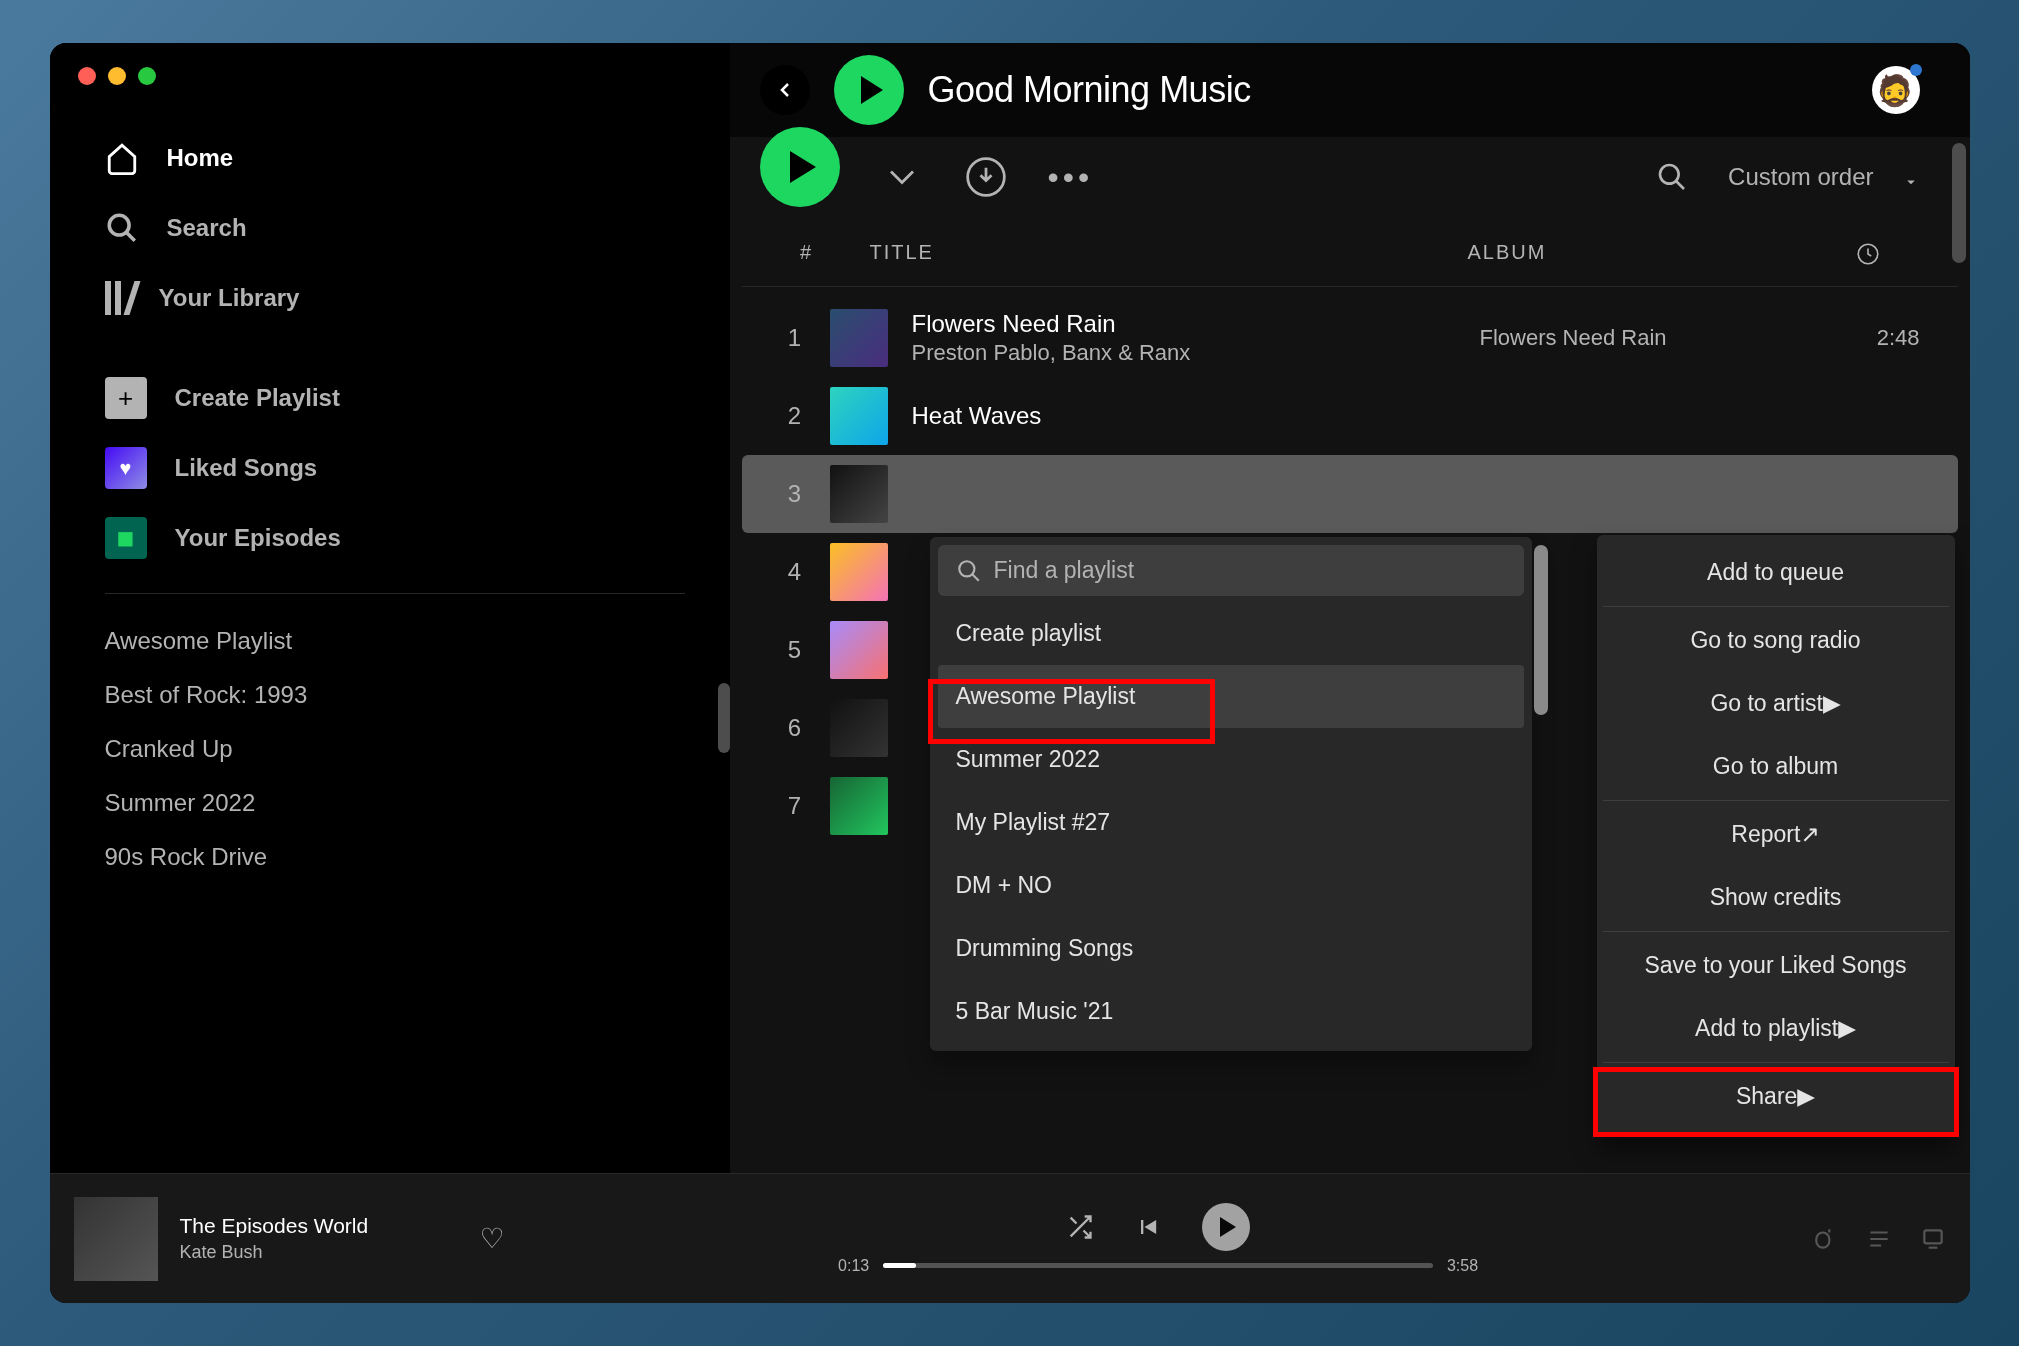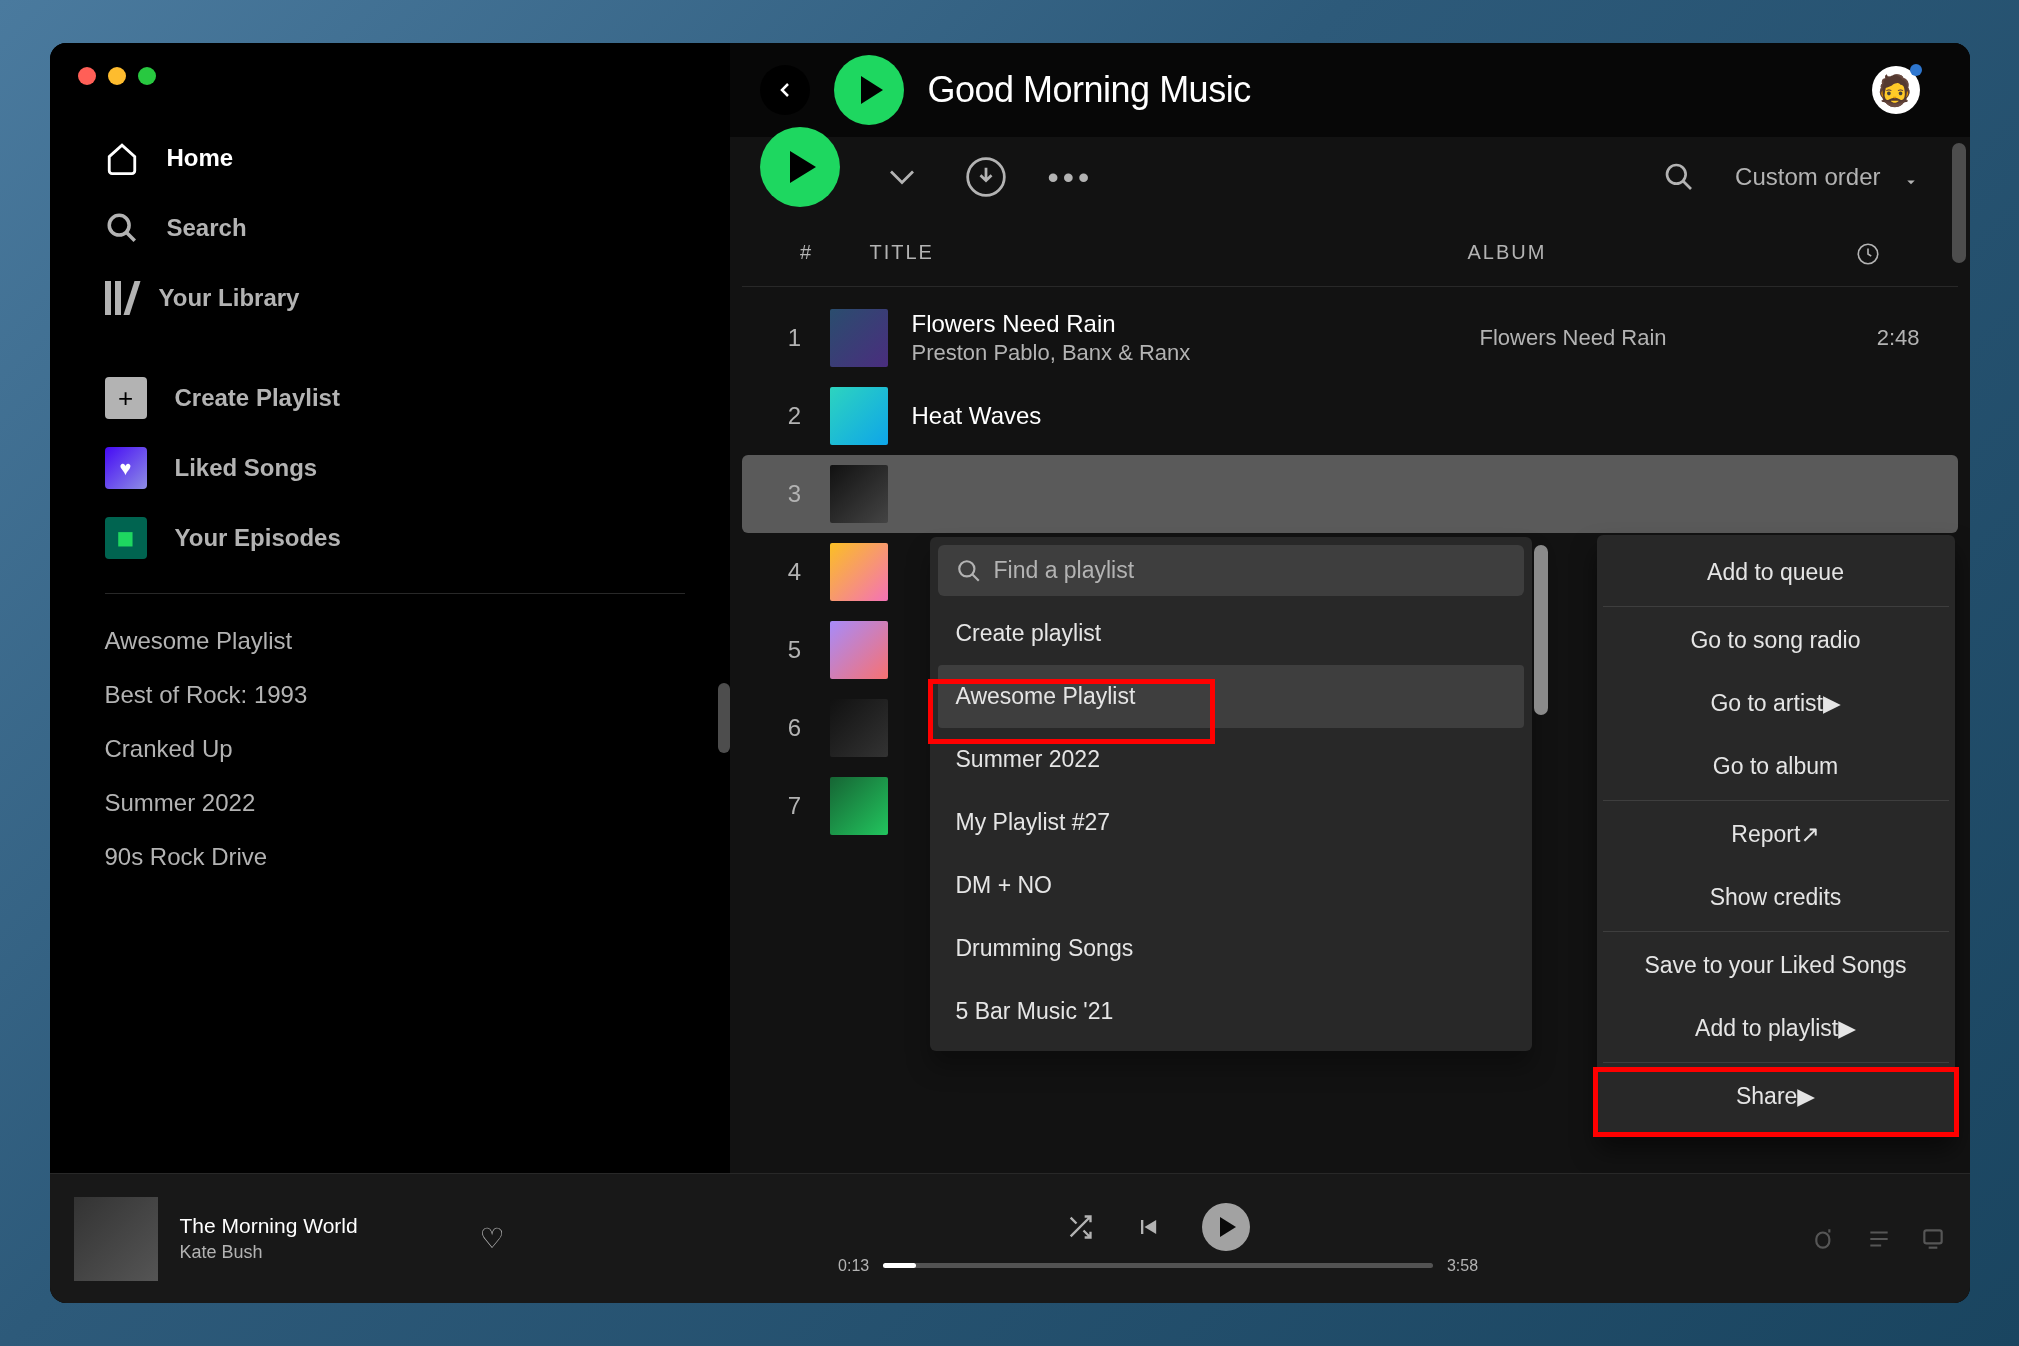--- a/index.html
+++ b/index.html
@@ -33,21 +33,21 @@
 .headplay::after { content: ''; border-left: 22px solid #000; border-top: 14px solid transparent; border-bottom: 14px solid transparent; margin-left: 6px; }
 .headtitle { font-size: 36px; font-weight: 400; color: #fff; letter-spacing: -0.5px; }
 .avatar { margin-left: auto; width: 48px; height: 48px; border-radius: 50%; background: #fff; display: flex; align-items: center; justify-content: center; font-size: 30px; position: relative; }
 .avatar::after { content: ''; position: absolute; top: -2px; right: -2px; width: 12px; height: 12px; background: #2e77d0; border-radius: 50%; }
 .controls { display: flex; align-items: center; padding: 0 50px 0 30px; gap: 40px; height: 80px; }
 .bigplay { width: 80px; height: 80px; background: #1ed760; border-radius: 50%; display: flex; align-items: center; justify-content: center; margin-top: -20px; }
 .bigplay::after { content: ''; border-left: 26px solid #000; border-top: 16px solid transparent; border-bottom: 16px solid transparent; margin-left: 7px; }
 .ctrlicon { color: #b3b3b3; cursor: pointer; }
 .dots { font-size: 32px; letter-spacing: 4px; color: #b3b3b3; }
 .sortarea { margin-left: auto; display: flex; align-items: center; gap: 40px; color: #b3b3b3; }
-.sorttx { font-size: 24px; display: flex; align-items: flex-end; gap: 21px; }
+.sorttx { font-size: 24px; display: flex; align-items: flex-end; gap: 28px; }
 .thead { display: flex; padding: 14px 50px 14px 30px; color: #b3b3b3; font-size: 20px; letter-spacing: 2px; border-bottom: 1px solid #282828; margin: 10px 12px 0 12px; }
 .cnum { width: 70px; text-align: center; }
 .ctitle { flex: 1; margin-left: 28px; }
 .calbum { width: 360px; }
 .cdur { width: 80px; text-align: center; }
 .tracks { padding: 12px 12px 0 12px; }
 .track { display: flex; align-items: center; padding: 10px 38px 10px 18px; border-radius: 6px; }
 .track.sel { background: #5a5a5a; }
 .tnum { width: 70px; text-align: center; color: #b3b3b3; font-size: 24px; }
 .tcov { width: 58px; height: 58px; background: linear-gradient(135deg, #2a4d6e, #4a2d7e); margin-right: 24px; border-radius: 2px; }
@@ -308,21 +308,21 @@
 
       <div class="redbox1"></div>
       <div class="redbox2"></div>
       <div class="mainscroll"></div>
     </div>
   </div>
 
   <div class="player">
     <div class="npcov"></div>
     <div class="npinfo">
-      <div class="npname">The Morning World</div>
+      <div class="npname">The Episodes World</div>
       <div class="npart">Kate Bush</div>
     </div>
     <div class="npheart">♡</div>
     <div class="pcenter">
       <div class="pbtns">
         <svg width="28" height="28" viewBox="0 0 24 24" fill="none" stroke="currentColor" stroke-width="2">
             <path d="M16 3h5v5M4 20L21 3M21 16v5h-5M15 15l6 6M4 4l5 5"></path>
           </svg>
         <svg width="28" height="28" viewBox="0 0 24 24" fill="currentColor">
             <path d="M6 6h2v12H6zM9 12l10-6v12z"></path>

